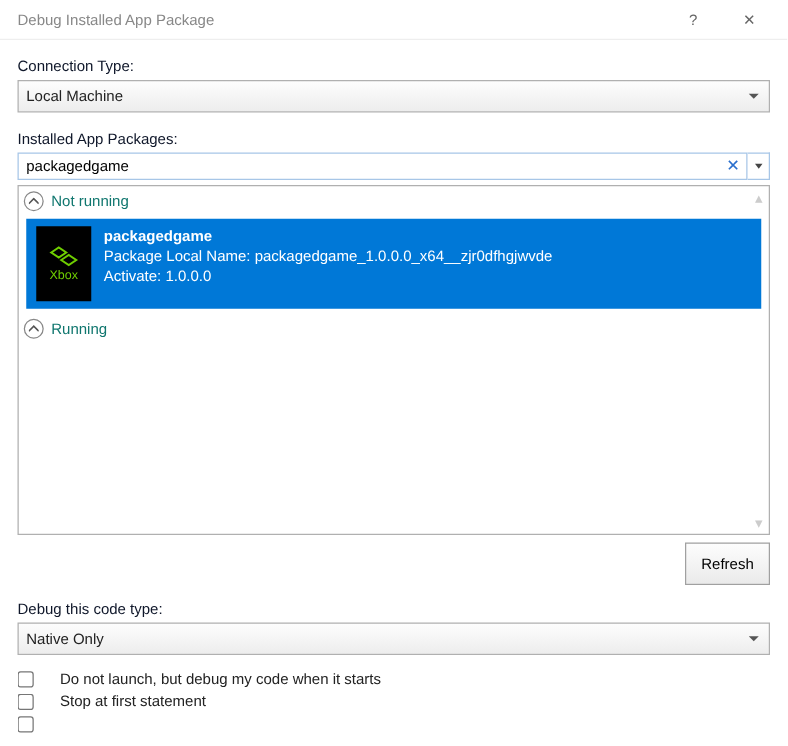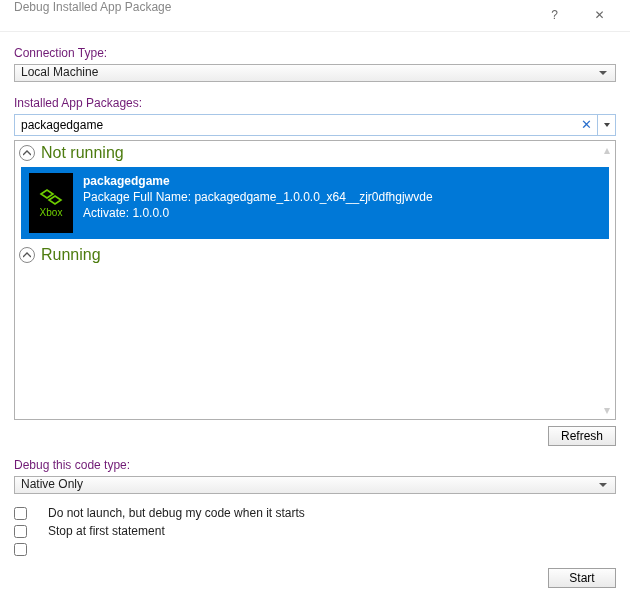--- a/index.html
+++ b/index.html
@@ -7,51 +7,52 @@
       font-family: "Segoe UI", Tahoma, sans-serif;
       font-size: 12px;
       background: #fff;
       width: 630px;
       height: 597px;
       overflow: hidden;
     }
     .titlebar {
       height: 32px;
       display: flex;
+      align-items: center;
       padding: 0 8px 0 14px;
       color: #888;
       font-size: 12px;
       border-bottom: 1px solid #eee;
     }
     .titlebar-title { flex: 1; }
     .titlebar-btn {
       width: 45px;
       height: 30px;
       display: flex;
       align-items: center;
       justify-content: center;
       color: #666;
       cursor: pointer;
     }
     .content {
       padding: 14px;
     }
     .label {
       font-size: 12px;
-      color: #701a75;
+      color: #0f172a;
       margin-bottom: 4px;
     }
     .combo {
       width: 100%;
       height: 18px;
       background: linear-gradient(#fdfdfd, #ededed);
       border: 1px solid #b0b0b0;
       display: flex;
-      align-items: flex-start;
-      padding: 0 6px;
+      align-items: center;
+      padding: 12px 6px;
       font-size: 12px;
       color: #222;
       position: relative;
       margin-bottom: 14px;
       cursor: pointer;
     }
     .combo::after {
       content: "";
       position: absolute;
       right: 8px;
@@ -109,22 +110,22 @@
       border: 1px solid #b0b0b0;
       height: 280px;
       overflow: auto;
       position: relative;
     }
     .group-header {
       display: flex;
       align-items: center;
       height: 24px;
       padding: 0 4px;
-      font-size: 16px;
-      color: #4d7c0f;
+      font-size: 12px;
+      color: #0f766e;
       cursor: pointer;
     }
     .chev-circle {
       width: 16px; height: 16px;
       border: 1px solid #888;
       border-radius: 50%;
       display: flex;
       align-items: center;
       justify-content: center;
       margin-right: 6px;
@@ -169,21 +170,21 @@
       top: 2px; bottom: 2px;
       width: 12px;
       display: flex;
       flex-direction: column;
       justify-content: space-between;
       align-items: center;
       color: #ccc;
       pointer-events: none;
     }
     .btn {
-      height: 20px;
+      height: 34px;
       min-width: 68px;
       padding: 0 10px;
       background: linear-gradient(#fdfdfd, #eaeaea);
       border: 1px solid #a0a0a0;
       font-size: 12px;
       cursor: pointer;
       display: inline-flex;
       align-items: center;
       justify-content: center;
     }
@@ -263,21 +264,21 @@
               <path d="M2 6 L8 2 L14 6 L8 10 Z"></path>
               <path d="M10 12 L16 8 L22 12 L16 16 Z"></path>
             </g>
           </svg>
         </div>
         <div class="pkg-icon-label">Xbox</div>
       </div>
       <div class="pkg-info">
         <div class="pkg-name">packagedgame</div>
         <div>
-          <span>Package Full Name:</span>
+          <span>Package Local Name:</span>
           <span>packagedgame_1.0.0.0_x64__zjr0dfhgjwvde</span>
         </div>
         <div>
           <span>Activate:</span>
           <span>1.0.0.0</span>
         </div>
       </div>
     </div>
 
     <div class="group-header">

